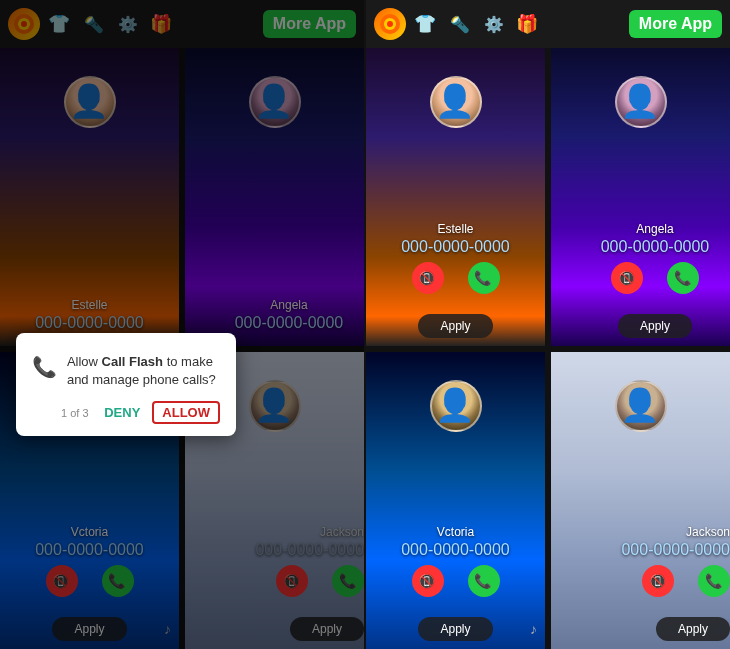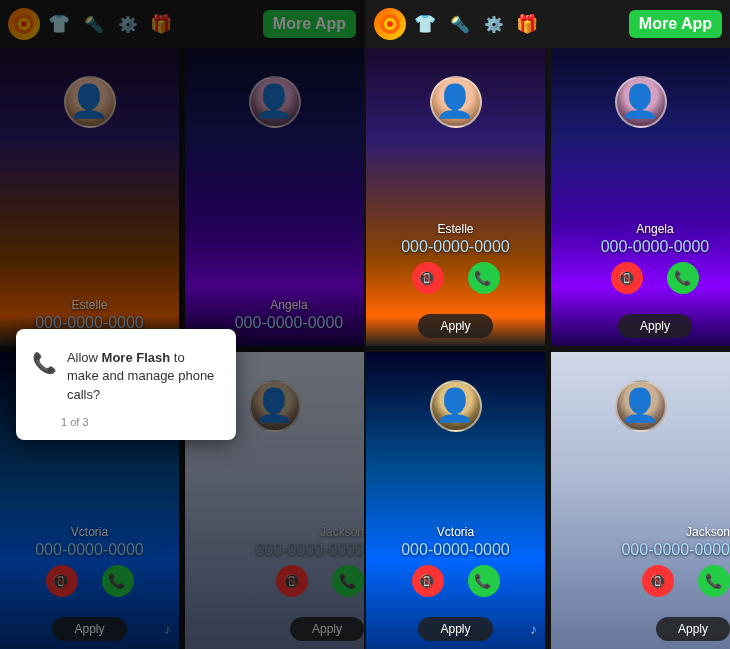--- a/index.html
+++ b/index.html
@@ -394,25 +394,29 @@
       <button class="apply-btn">Apply</button>
     </div>
 
   </div>
 
   <div class="dialog-overlay">
     <div class="dialog-box">
       <div class="dialog-header">
         <span class="dialog-phone-icon">📞</span>
         <div class="dialog-text">
-          Allow <strong>More Flash</strong> to make and manage phone calls?
+          Allow <strong>Call Flash</strong> to make and manage phone calls?
         </div>
       </div>
       <div class="dialog-footer">
         <span class="dialog-counter">1 of 3</span>
+        <div class="dialog-actions">
+          <button class="deny-btn">DENY</button>
+          <button class="allow-btn">ALLOW</button>
+        </div>
       </div>
     </div>
   </div>
 
 </div>
 
 <div class="panel-divider"></div>
 
 <div class="phone-panel">
 

